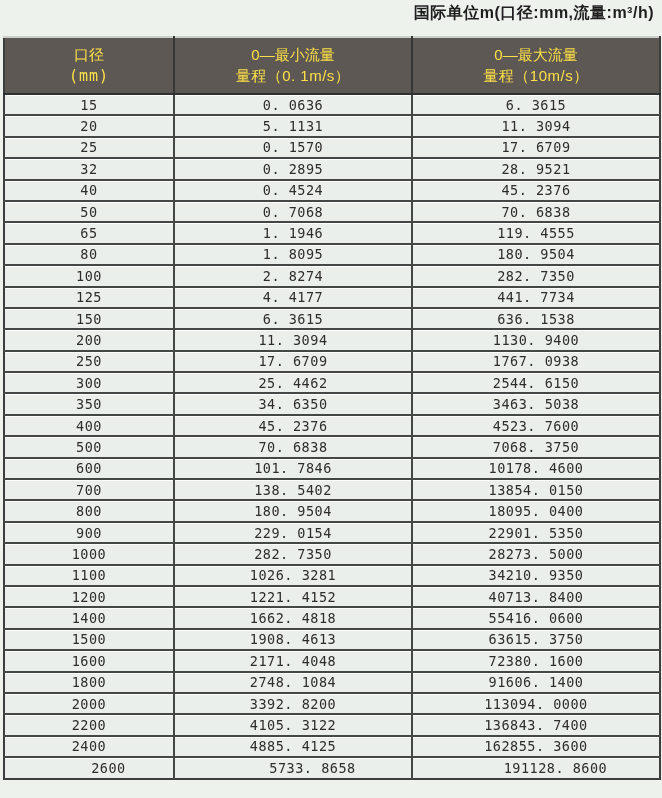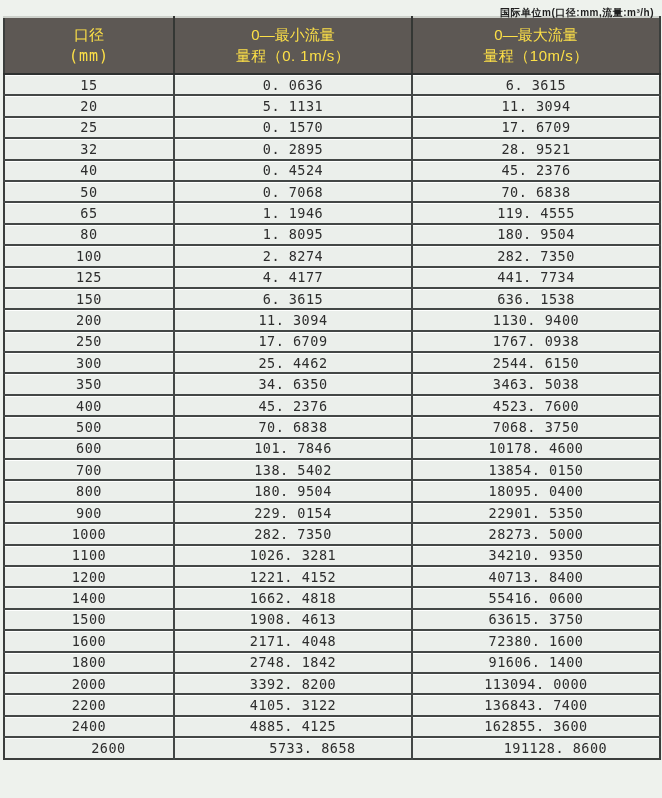--- a/index.html
+++ b/index.html
@@ -5,25 +5,25 @@
   html, body {
     margin: 0;
     padding: 0;
     width: 662px;
     height: 798px;
     background: #eef2ed;
     font-family: "Liberation Sans", "DejaVu Sans", sans-serif;
     overflow: hidden;
   }
   .title-bar {
-    height: 16px;
+    height: 36px;
     line-height: 26px;
     text-align: right;
     padding-right: 8px;
-    font-size: 10px;
+    font-size: 16px;
     font-weight: bold;
     color: #1e1e1e;
     letter-spacing: 0.5px;
   }
   table.flow-table {
     width: 656px;
     margin-left: 3px;
     border-collapse: collapse;
     table-layout: fixed;
     border-left: 2px solid #3b3e3c;
@@ -228,21 +228,21 @@
         <td>1908. 4613</td>
         <td>63615. 3750</td>
       </tr>
       <tr>
         <td>1600</td>
         <td>2171. 4048</td>
         <td>72380. 1600</td>
       </tr>
       <tr>
         <td>1800</td>
-        <td>2748. 1842</td>
+        <td>2748. 1084</td>
         <td>91606. 1400</td>
       </tr>
       <tr>
         <td>2000</td>
         <td>3392. 8200</td>
         <td>113094. 0000</td>
       </tr>
       <tr>
         <td>2200</td>
         <td>4105. 3122</td>

